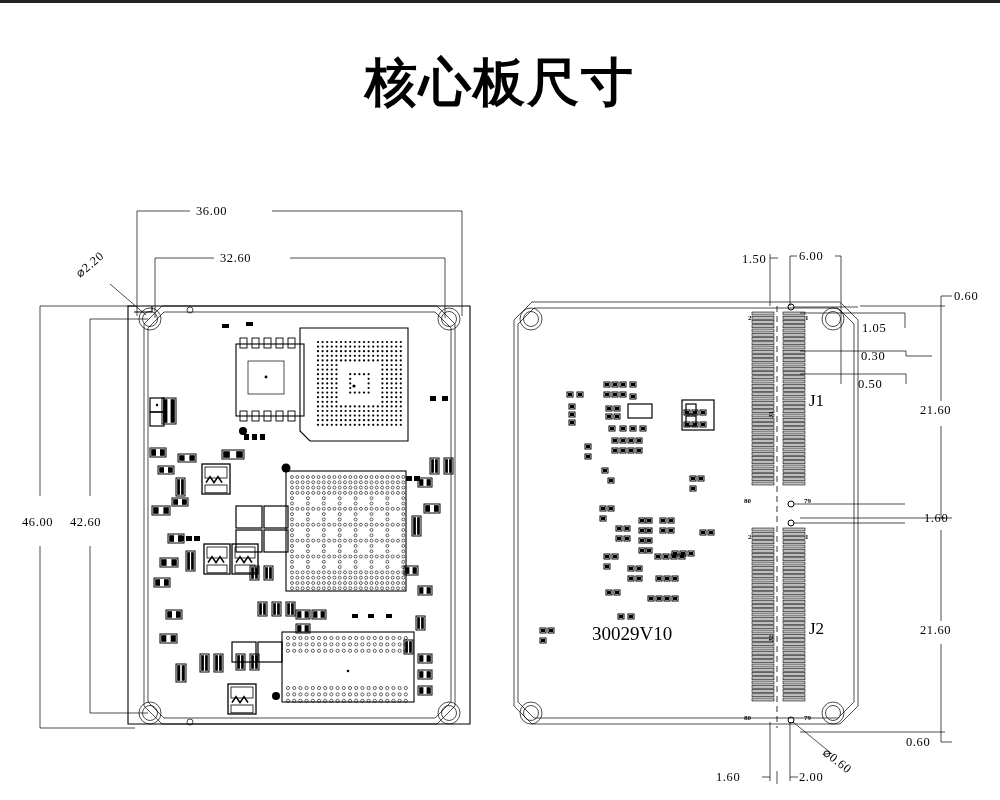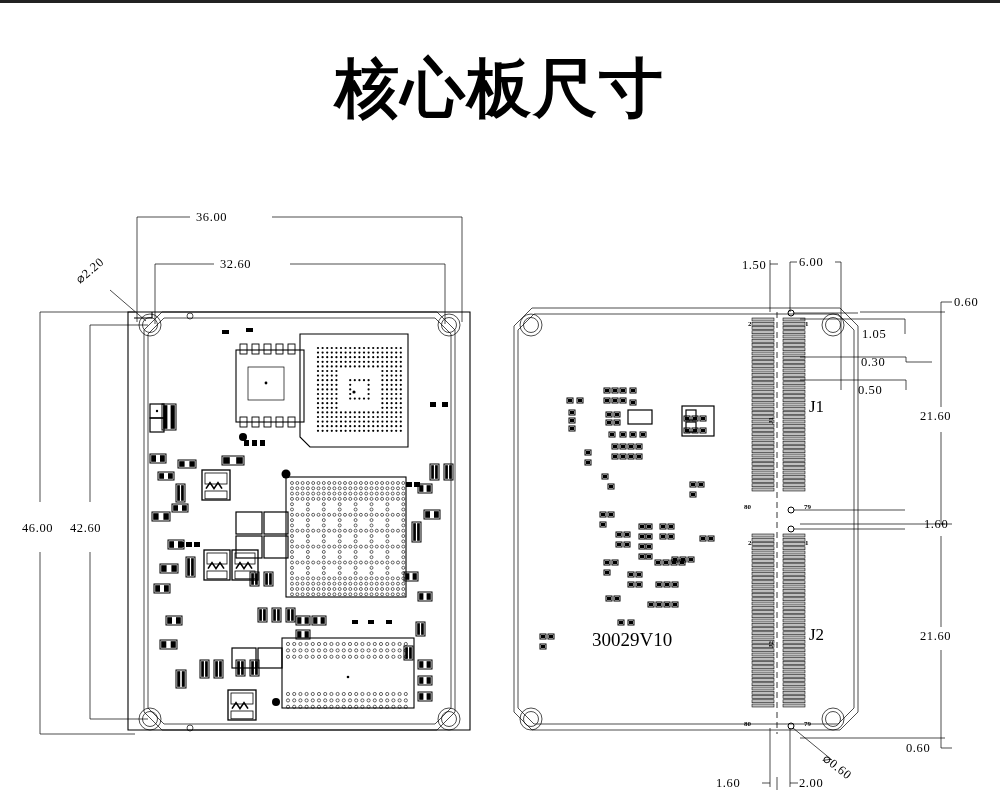--- a/index.html
+++ b/index.html
@@ -5,24 +5,24 @@
   html,body{margin:0;padding:0;background:#ffffff;}
   body{
     width:1000px;height:800px;position:relative;overflow:hidden;
     font-family:"Liberation Serif","DejaVu Serif",serif;
     color:#000;
   }
   #topborder{position:absolute;left:0;top:0;width:1000px;height:3px;background:#222;}
   #title{
     position:absolute;left:0;top:56px;width:1000px;text-align:center;
     font-family:"DejaVu Sans","Liberation Sans",sans-serif;
-    font-weight:bold;font-size:64px;letter-spacing:2px;line-height:1;
+    font-weight:bold;font-size:52px;letter-spacing:2px;line-height:1;
     color:#000;
   }
-  #stage{position:absolute;left:0;top:12px;width:1000px;height:617px;}
+  #stage{position:absolute;left:0;top:6px;width:1000px;height:617px;}
   svg{display:block;}
   .dimtxt{font-family:"Liberation Serif","DejaVu Serif",serif;font-size:12.5px;fill:#000;letter-spacing:0.6px;}
   .pintxt{font-family:"Liberation Serif","DejaVu Serif",serif;font-size:7px;fill:#000;font-weight:bold;}
   .jtxt{font-family:"Liberation Serif","DejaVu Serif",serif;font-size:17px;fill:#000;}
   .pcbtxt{font-family:"Liberation Serif","DejaVu Serif",serif;font-size:19px;fill:#000;}
   .ln{stroke:#000;fill:none;}
   .thin{stroke-width:0.7;}
   .med{stroke-width:1.1;}
   .dash{stroke-dasharray:6 4;stroke-width:0.8;}
 </style>

